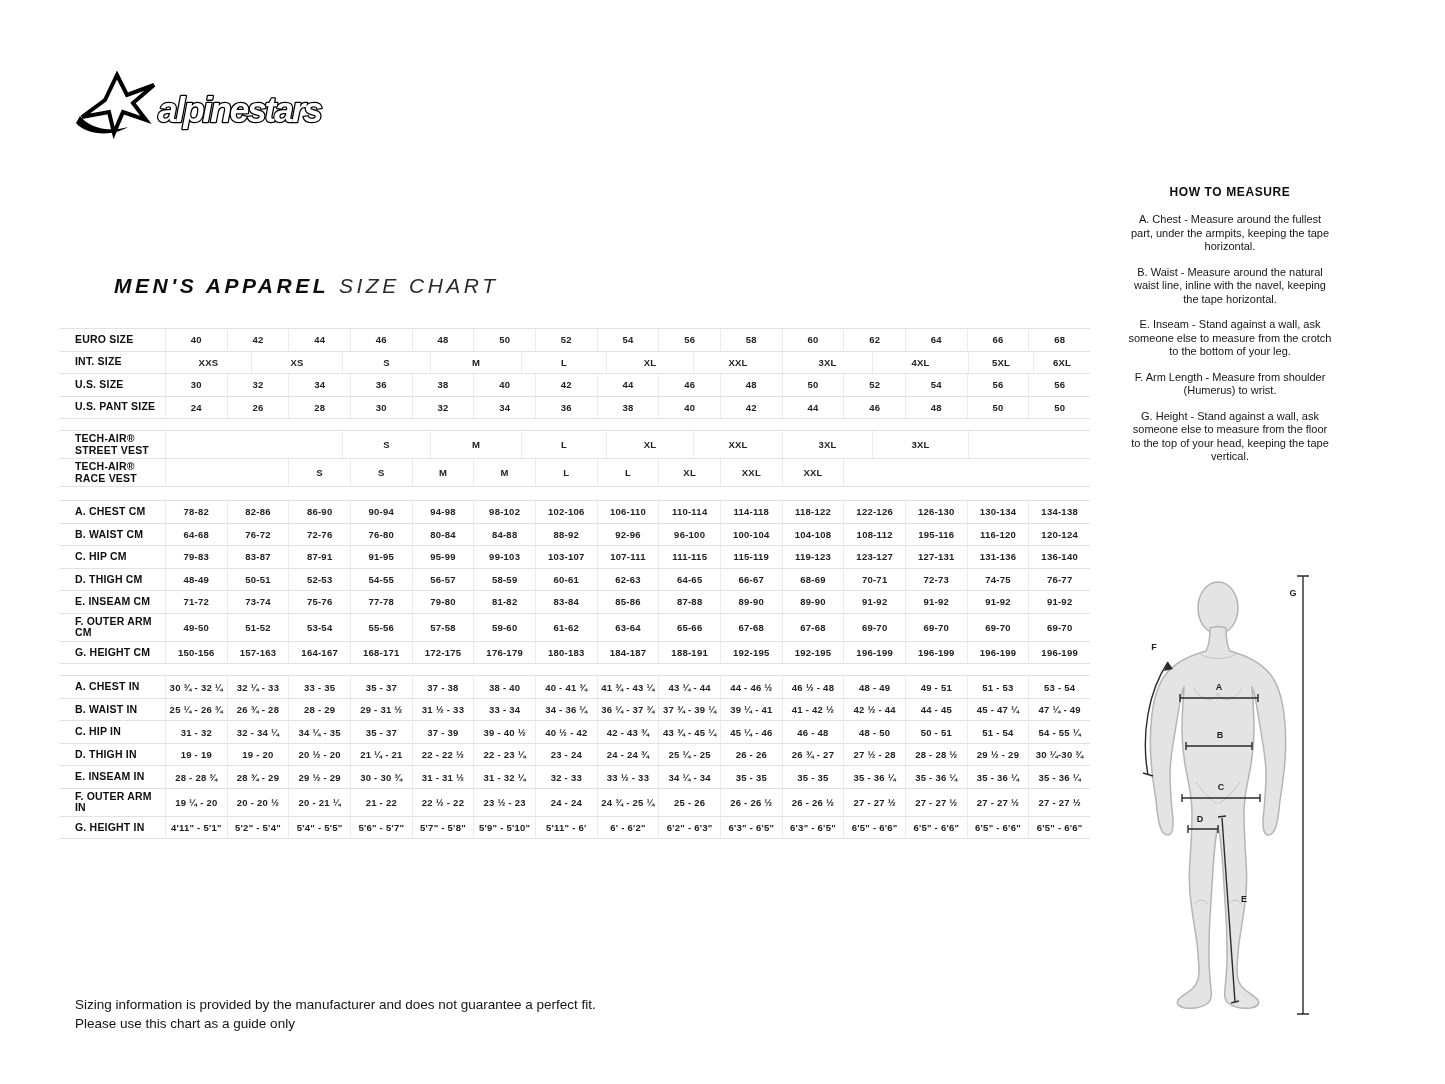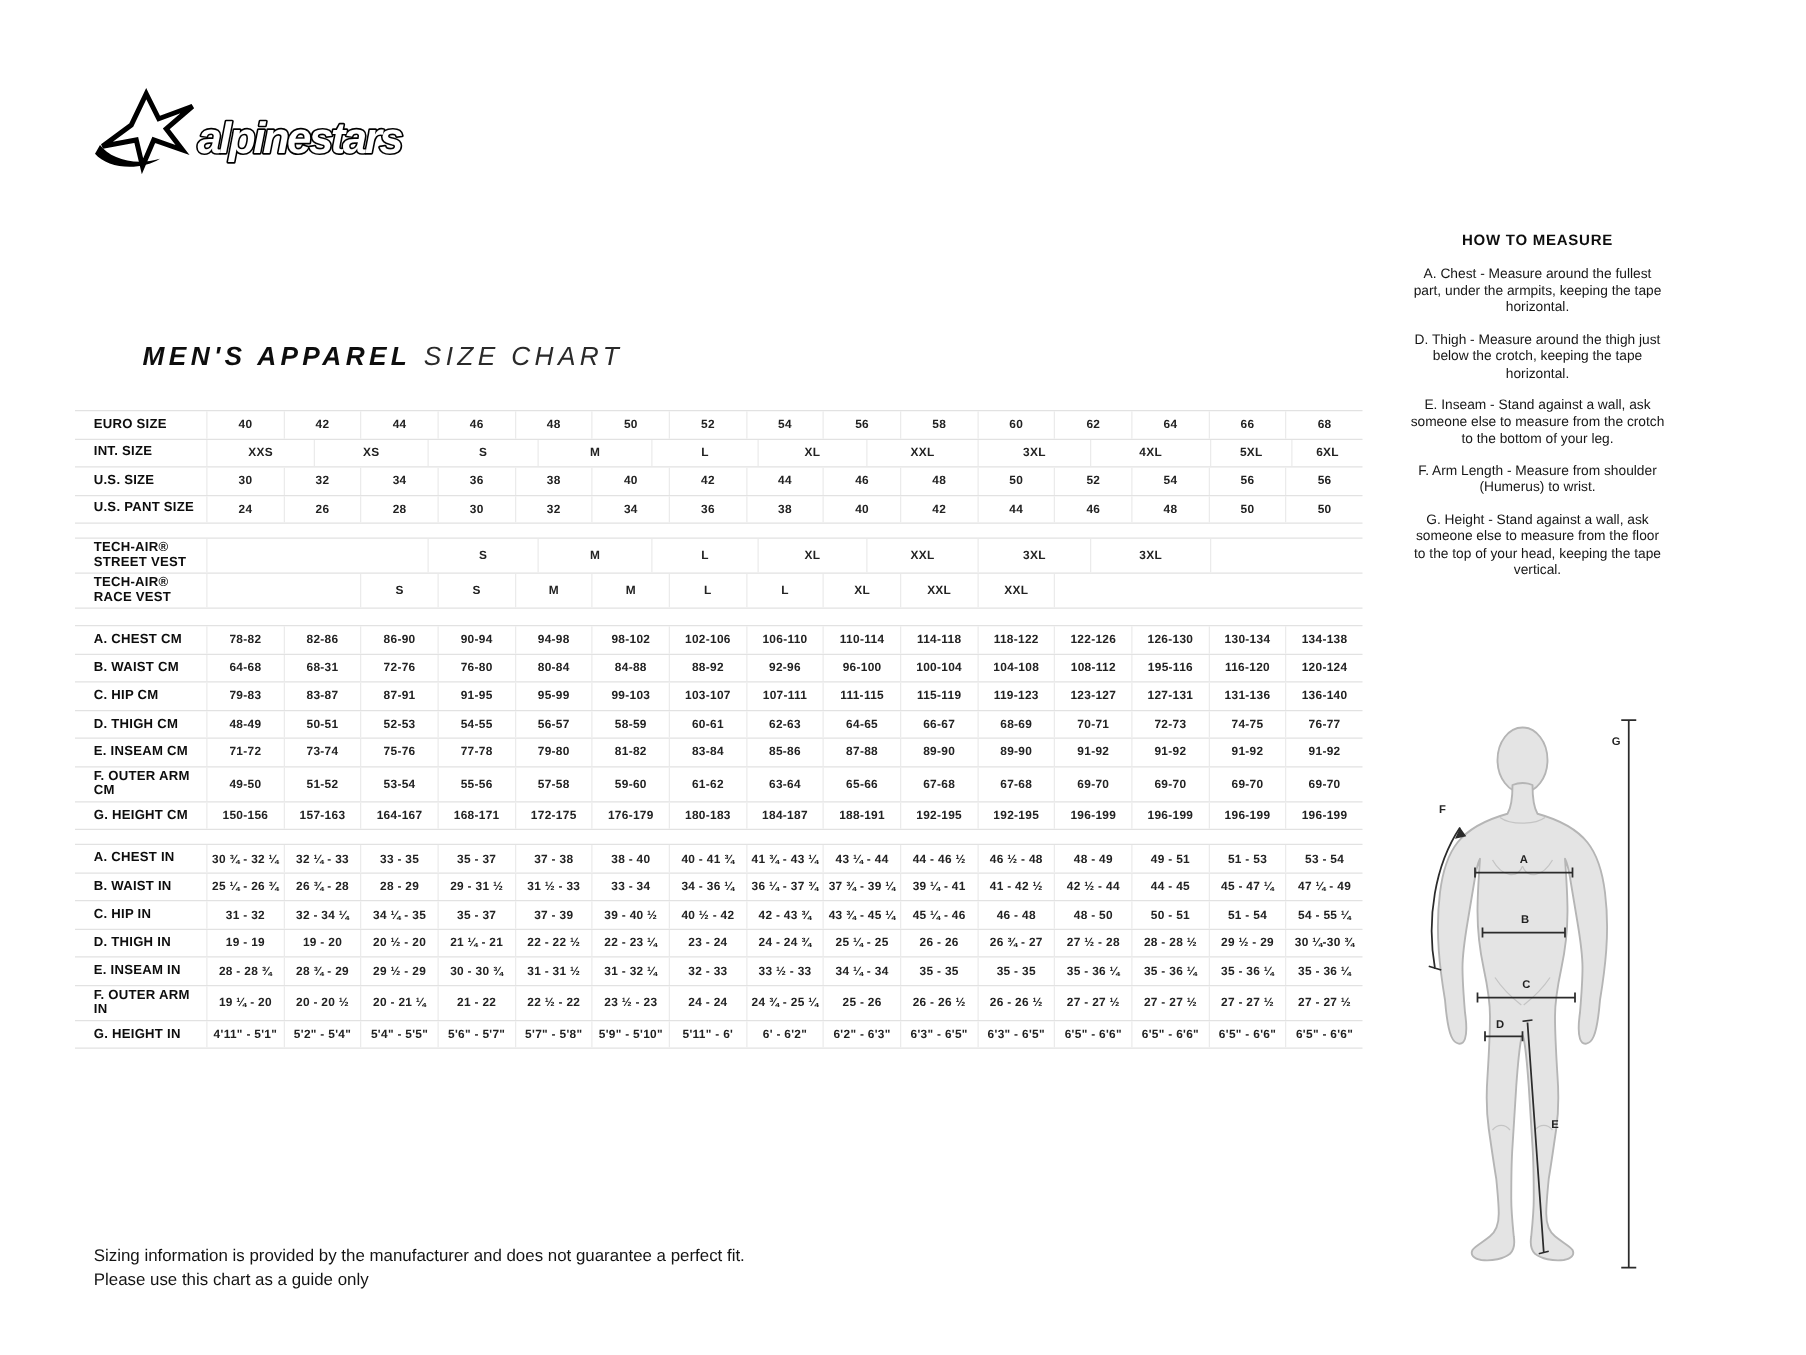--- a/index.html
+++ b/index.html
@@ -162,21 +162,21 @@
       <div class="cell">114-118</div>
       <div class="cell">118-122</div>
       <div class="cell">122-126</div>
       <div class="cell">126-130</div>
       <div class="cell">130-134</div>
       <div class="cell">134-138</div>
     </div>
     <div class="row cols15">
       <div class="rlabel">B. WAIST CM</div>
       <div class="cell">64-68</div>
-      <div class="cell">68-31</div>
+      <div class="cell">76-72</div>
       <div class="cell">72-76</div>
       <div class="cell">76-80</div>
       <div class="cell">80-84</div>
       <div class="cell">84-88</div>
       <div class="cell">88-92</div>
       <div class="cell">92-96</div>
       <div class="cell">96-100</div>
       <div class="cell">100-104</div>
       <div class="cell">104-108</div>
       <div class="cell">108-112</div>
@@ -404,21 +404,21 @@
   </div>
 
 <div class="footer">
   <div>Sizing information is provided by the manufacturer and does not guarantee a perfect fit.</div>
   <div>Please use this chart as a guide only</div>
 </div>
 
 <aside class="panel">
   <h3>HOW TO MEASURE</h3>
   <p>A. Chest - Measure around the fullest part, under the armpits, keeping the tape horizontal.</p>
-  <p>D. Thigh - Measure around the thigh just below the crotch, keeping the tape horizontal.</p>
+  <p>B. Waist - Measure around the natural waist line, inline with the navel, keeping the tape horizontal.</p>
   <p>E. Inseam - Stand against a wall, ask someone else to measure from the crotch to the bottom of your leg.</p>
   <p>F. Arm Length - Measure from shoulder (Humerus) to wrist.</p>
   <p>G. Height - Stand against a wall, ask someone else to measure from the floor to the top of your head, keeping the tape vertical.</p>
 </aside>
 
 <svg class="diagram" width="180" height="450" viewBox="0 0 180 450">
 
   <ellipse cx="78" cy="38" rx="20" ry="26" fill="#e4e4e4" stroke="#b5b5b5" stroke-width="1.5"></ellipse>
 
   <path fill="#e4e4e4" stroke="#b5b5b5" stroke-width="1.5" stroke-linejoin="round" d="M70,58 C70,68 69,76 66,81 C48,86 34,94 26,104 C18,114 14,128 12,144

